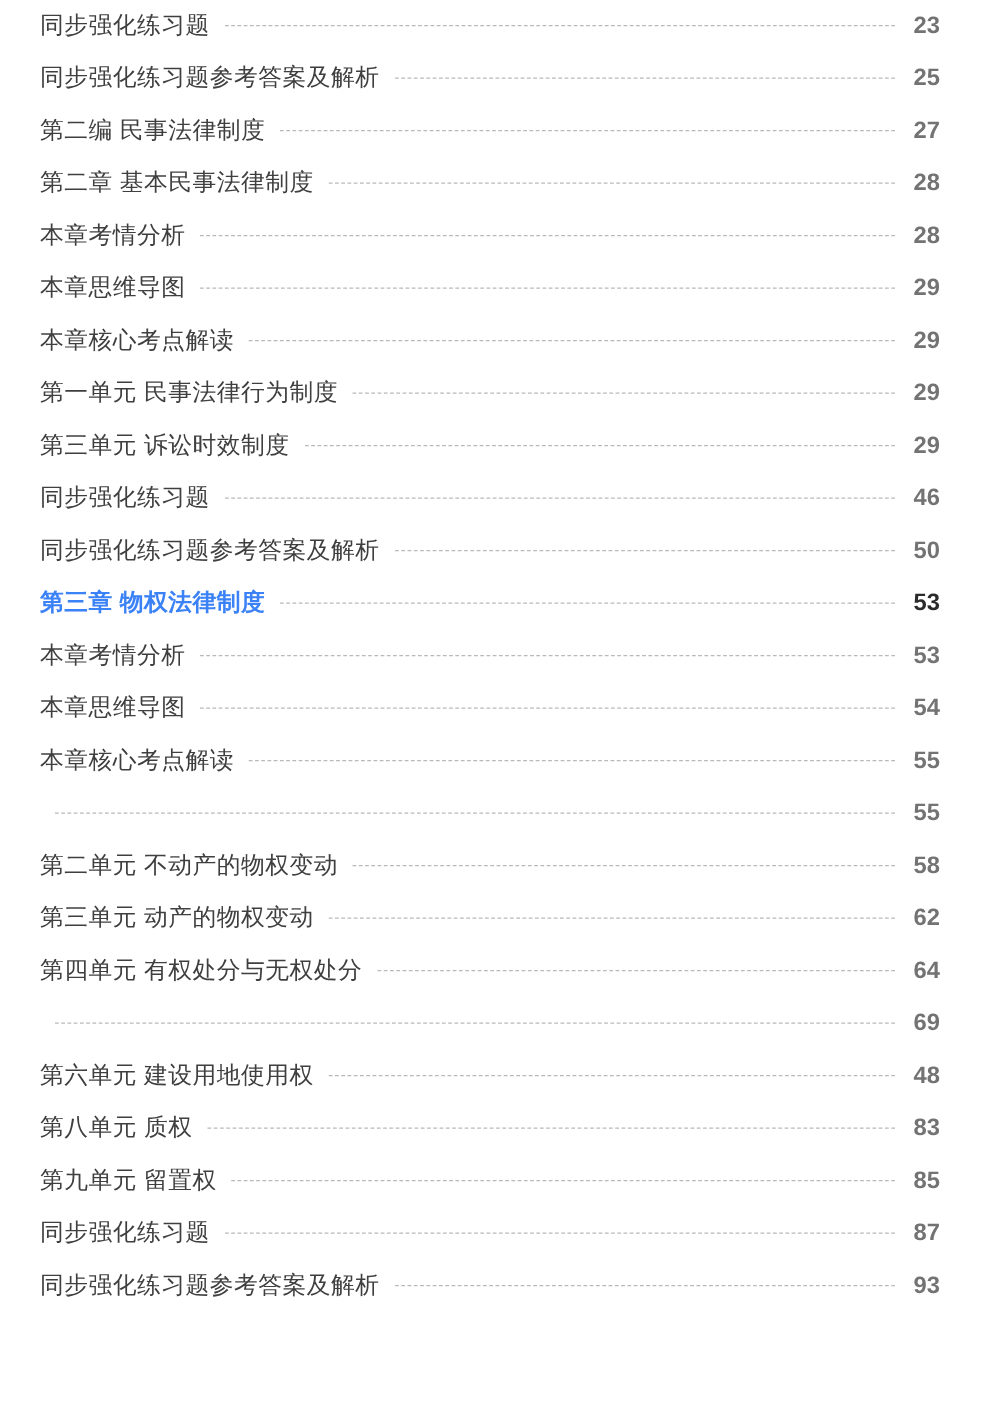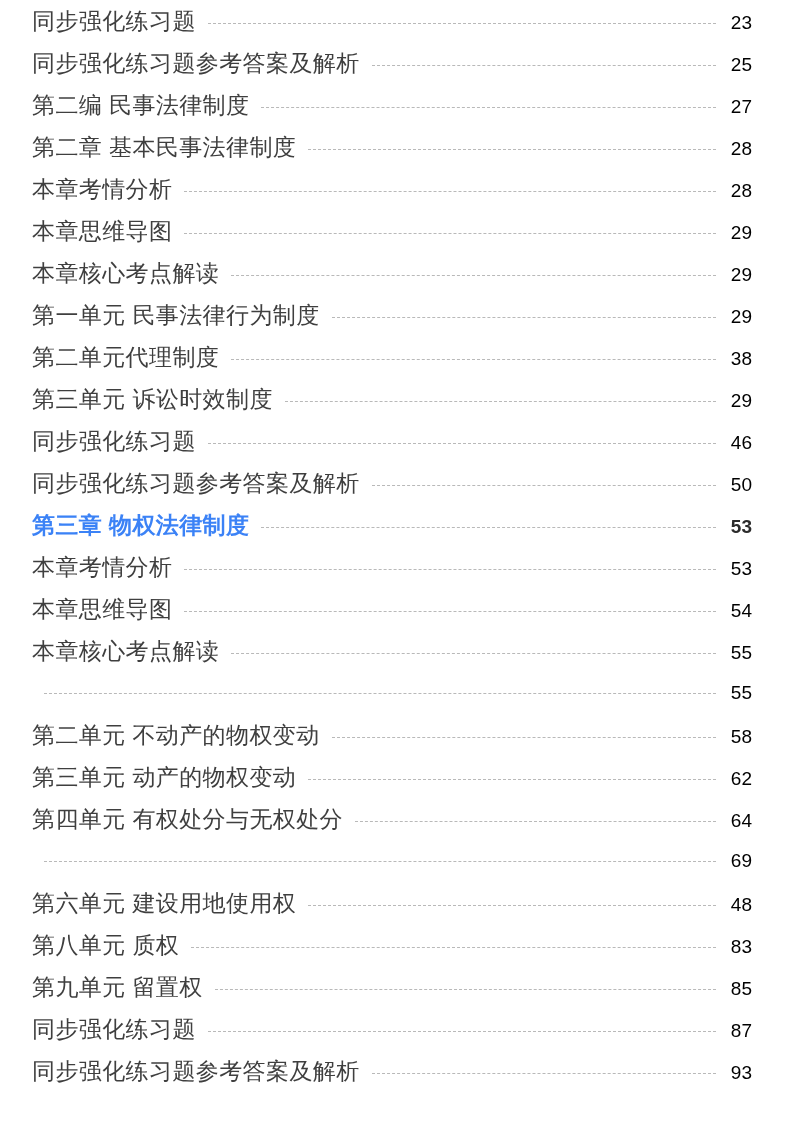--- a/index.html
+++ b/index.html
@@ -20,44 +20,45 @@
   }
   .toc-row {
     display: flex;
     align-items: baseline;
     height: 42px;
     padding: 0 38px 0 32px;
     box-sizing: border-box;
   }
   .toc-title {
     white-space: nowrap;
-    font-size: 23px;
+    font-size: 19px;
     line-height: 42px;
     color: #3f3f3f;
     letter-spacing: 0.4px;
   }
   .toc-row.bold .toc-title {
     font-weight: bold;
     color: #3b82f6;
   }
   .toc-dots {
     flex: 1 1 auto;
     margin: 0 10px 0 12px;
     position: relative;
     height: 1px;
     top: -5px;
     border-bottom: 1px dashed #b9b9b9;
   }
   .toc-page {
     white-space: nowrap;
     font-size: 19px;
     line-height: 42px;
-    color: #000000;
+    color: #737373;
     min-width: 26px;
     text-align: right;
+    font-weight: bold;
   }
   .toc-row.bold .toc-page {
     font-weight: bold;
     color: #2b2b2b;
   }
 </style>
 </head>
 <body>
 
 <div id="toc">
@@ -93,25 +94,20 @@
     </div>
     <div class="toc-row">
       <span class="toc-title">本章核心考点解读</span>
       <span class="toc-dots"></span>
       <span class="toc-page">29</span>
     </div>
     <div class="toc-row">
       <span class="toc-title">第一单元  民事法律行为制度</span>
       <span class="toc-dots"></span>
       <span class="toc-page">29</span>
-    </div>
-    <div class="toc-row">
-      <span class="toc-title">第二单元代理制度</span>
-      <span class="toc-dots"></span>
-      <span class="toc-page">38</span>
     </div>
     <div class="toc-row">
       <span class="toc-title">第三单元  诉讼时效制度</span>
       <span class="toc-dots"></span>
       <span class="toc-page">29</span>
     </div>
     <div class="toc-row">
       <span class="toc-title">同步强化练习题</span>
       <span class="toc-dots"></span>
       <span class="toc-page">46</span>

